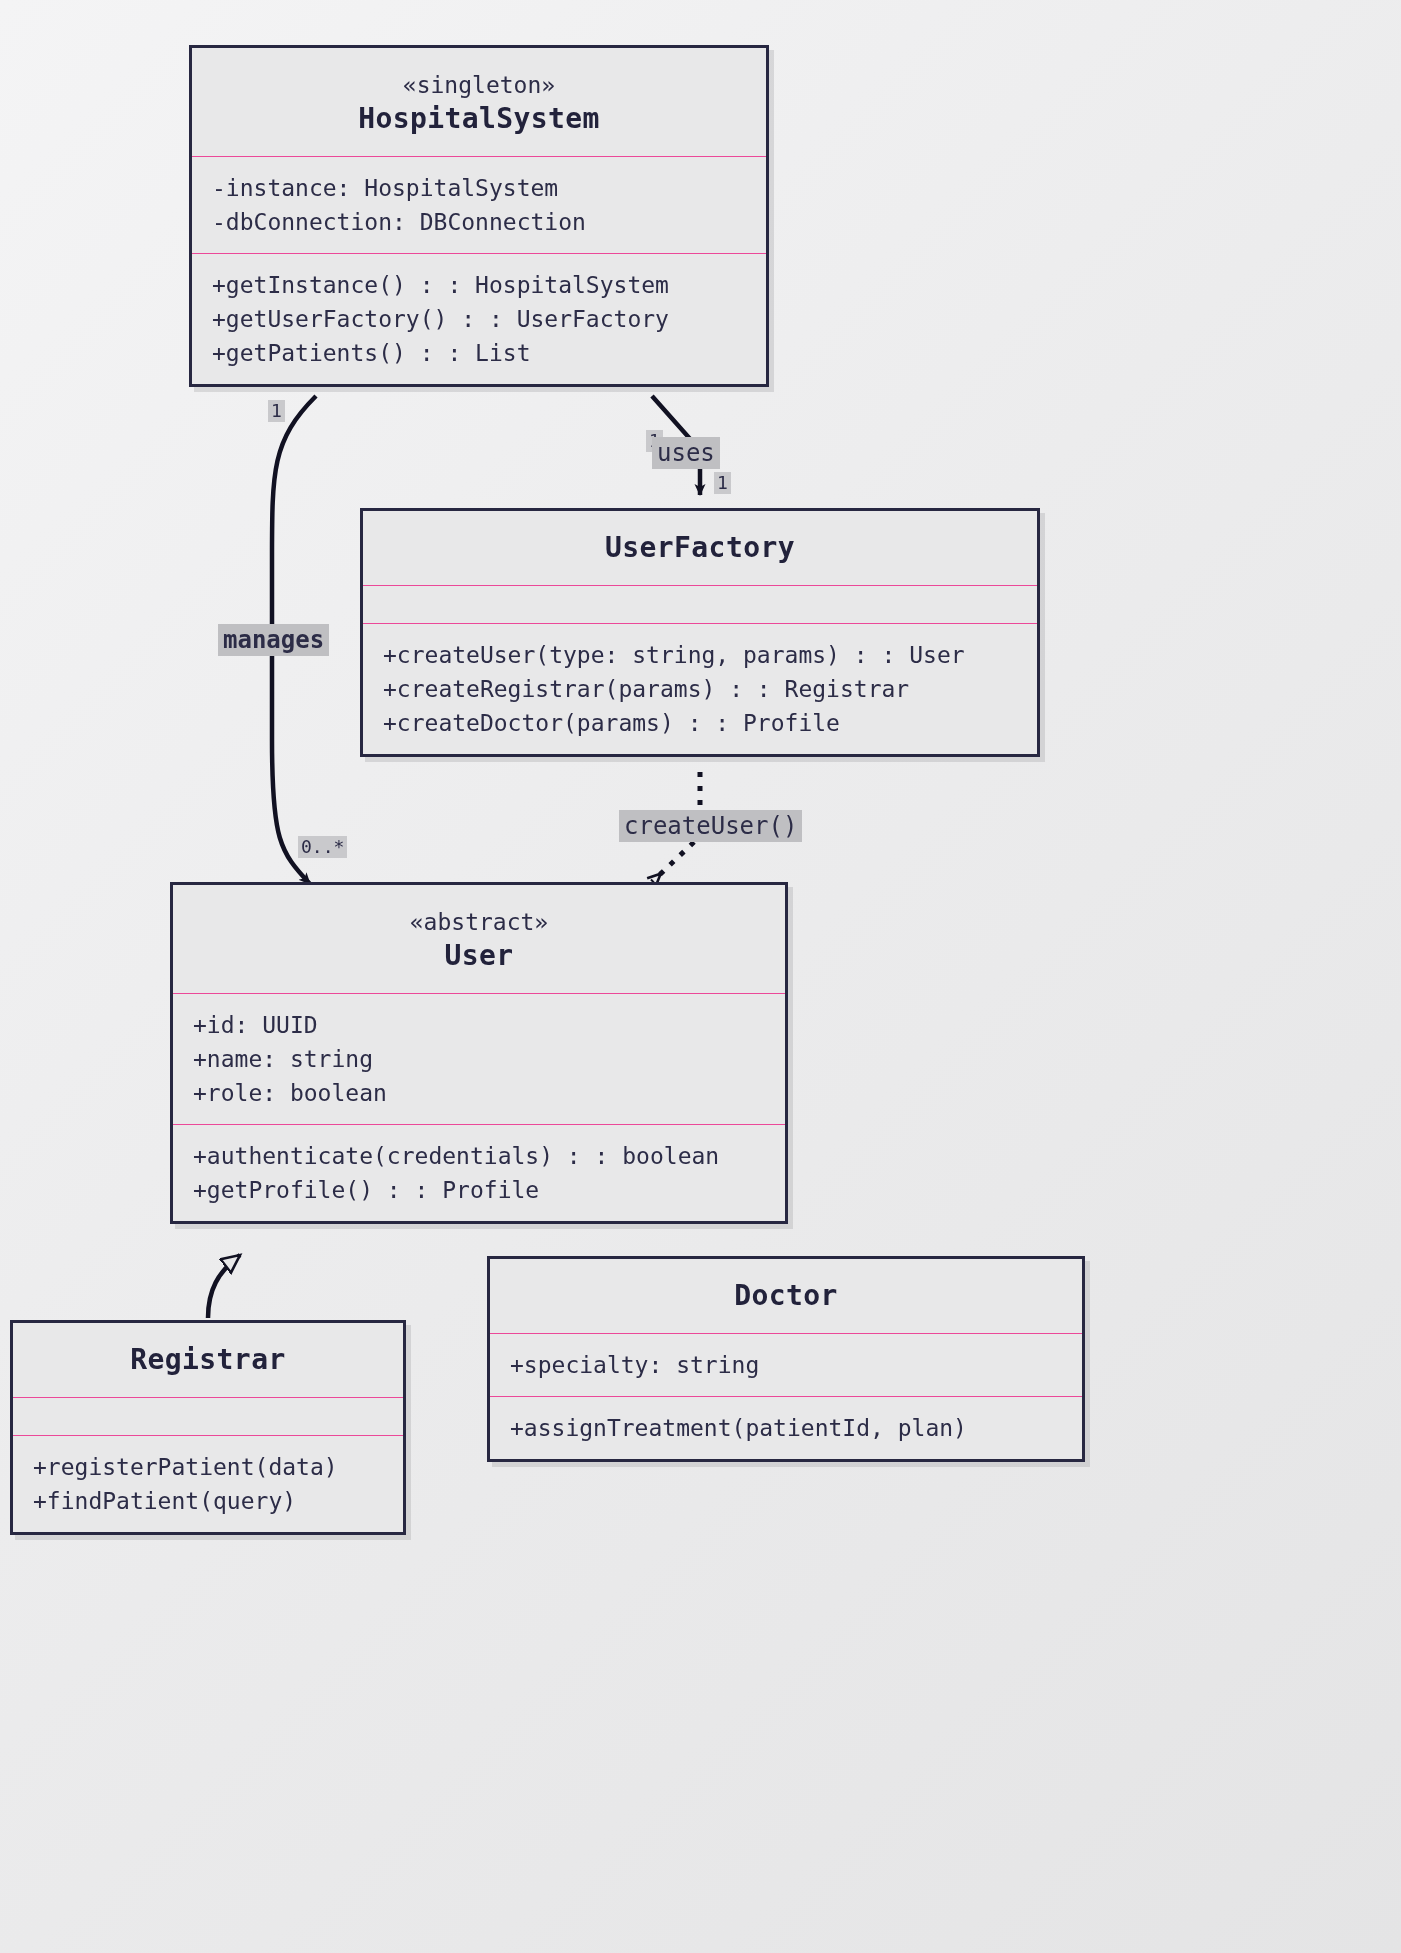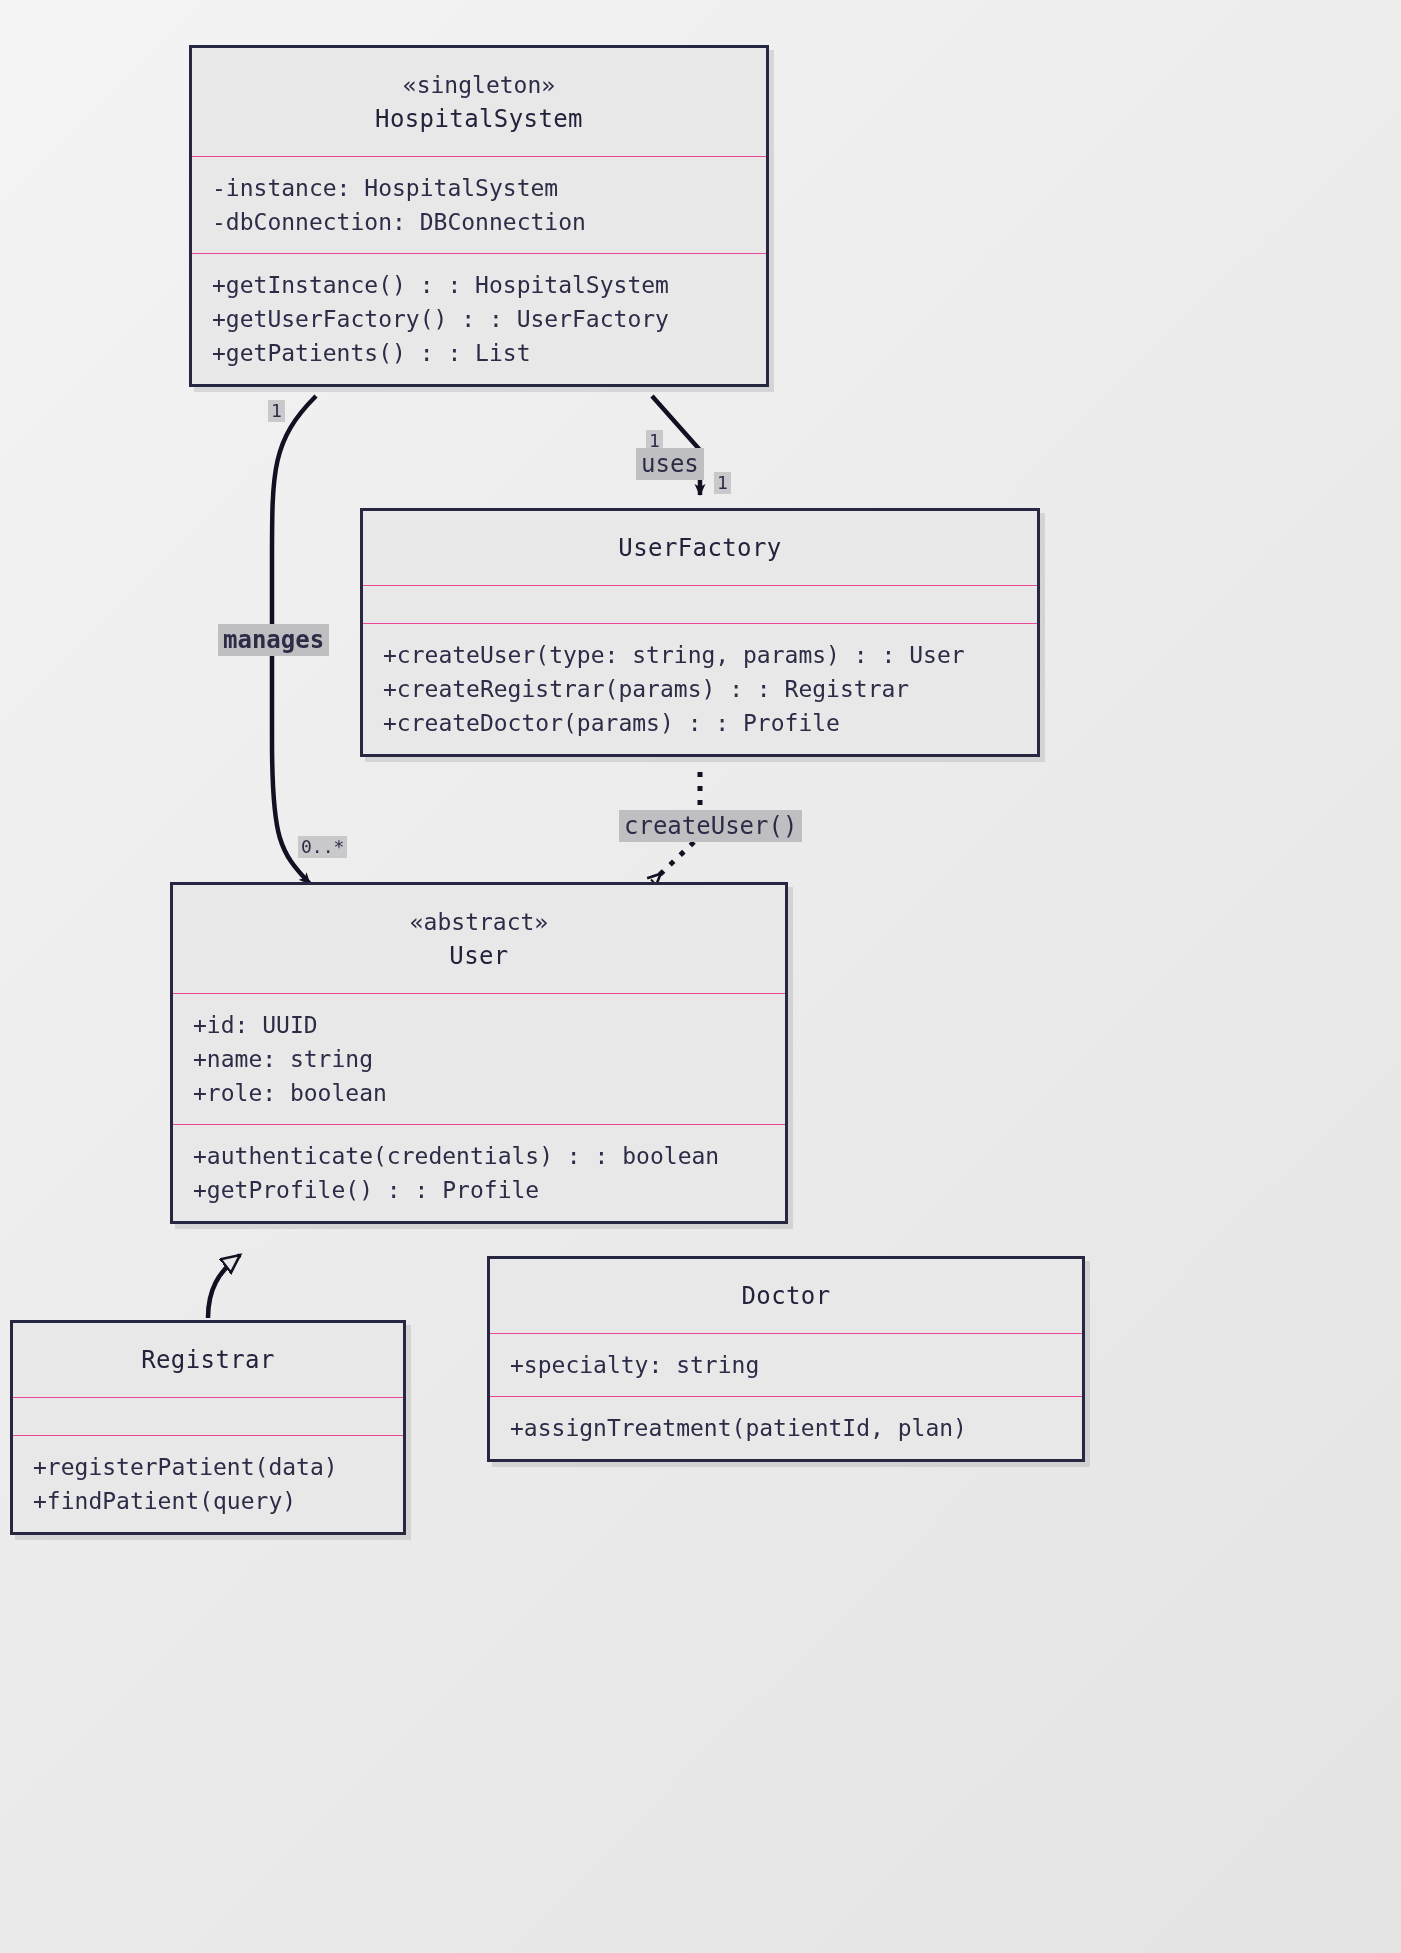--- a/index.html
+++ b/index.html
@@ -44,22 +44,22 @@
     display: block;
     color: #2c2c47;
     font-size: 23px;
     line-height: 34px;
     letter-spacing: 0px;
     white-space: nowrap;
   }
   .classname {
     display: block;
     color: #22223b;
-    font-size: 24px;
-    font-weight: normal;
+    font-size: 28px;
+    font-weight: bold;
     line-height: 34px;
     letter-spacing: 0.4px;
     white-space: nowrap;
   }
   .member {
     display: block;
     color: #2c2c47;
     font-size: 23px;
     line-height: 34px;
     white-space: nowrap;
@@ -135,21 +135,21 @@
 
     <g>
       <path d="M 748,1322 C 748,1292 736,1276 716,1258" fill="none" stroke="#111122" stroke-width="4.5" marker-end="url(#mk-triangle)"></path>
     </g>
   </svg>
 
   <div class="mult-label" style="left:268px; top:400px;">1</div>
 
   <div class="mult-label" style="left:646px; top:430px;">1</div>
 
-  <div class="edge-label" style="left:636px; top:437px;margin-top:11px;">uses</div>
+  <div class="edge-label" style="left:652px; top:437px;">uses</div>
 
   <div class="mult-label" style="left:714px; top:472px;">1</div>
 
   <div class="edge-label" style="left:218px; top:624px;font-weight:bold;">manages</div>
 
   <div class="mult-label" style="left:298px; top:836px;">0..*</div>
 
   <div class="edge-label" style="left:619px; top:810px;">createUser()</div>
 
   <div class="uml-class" style="left:189px; top:5px; width:580px;margin-top:40px;">

